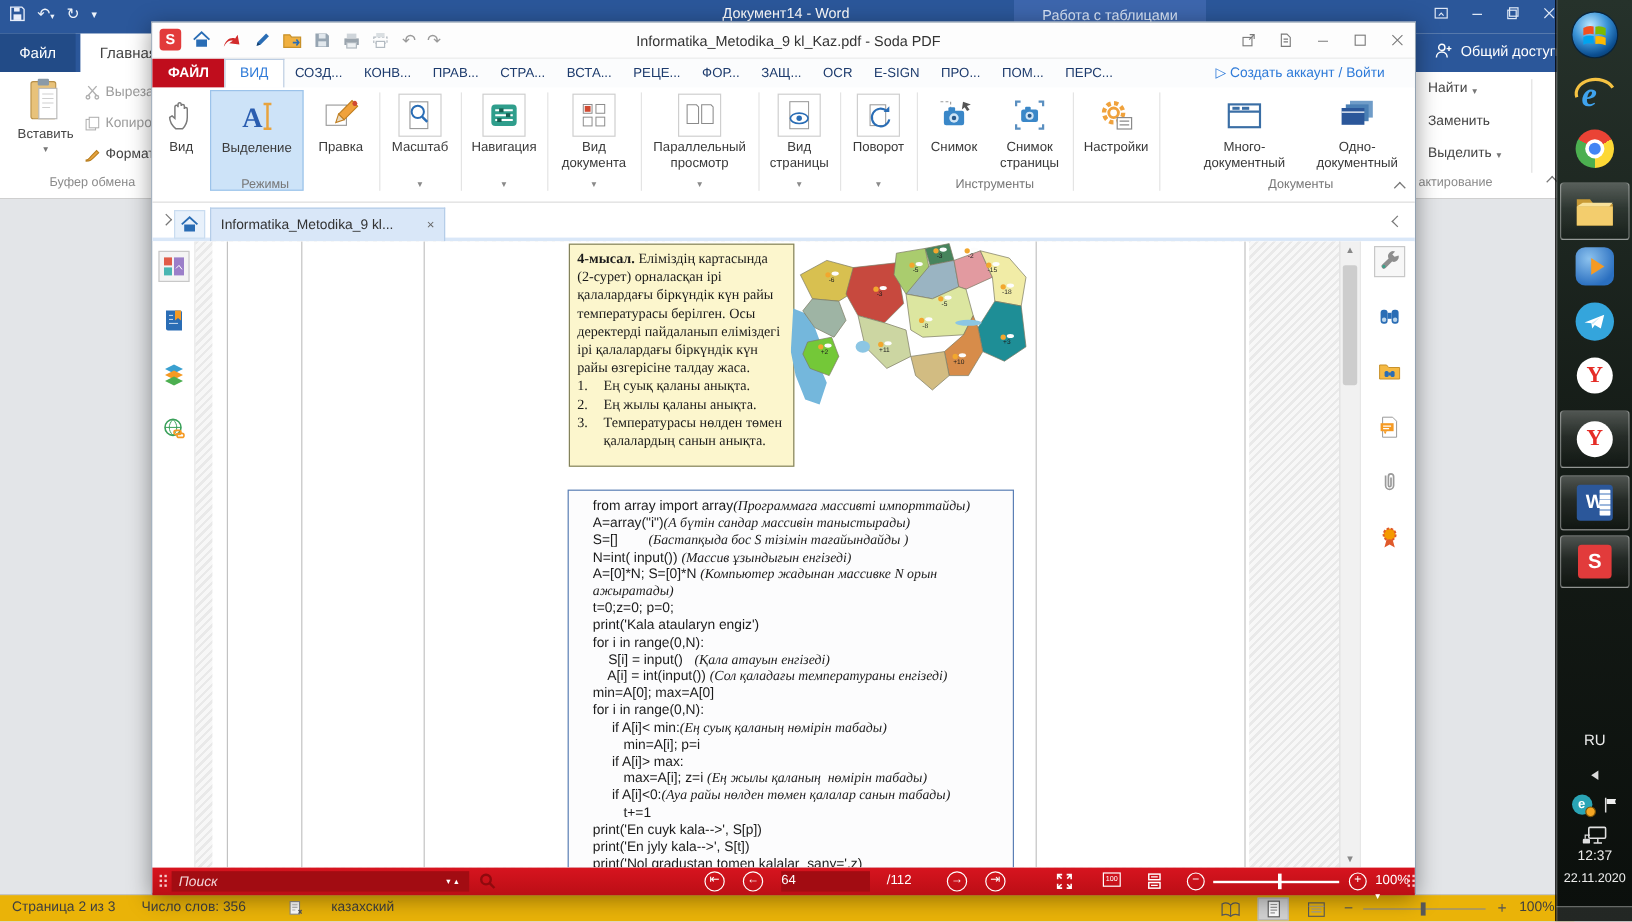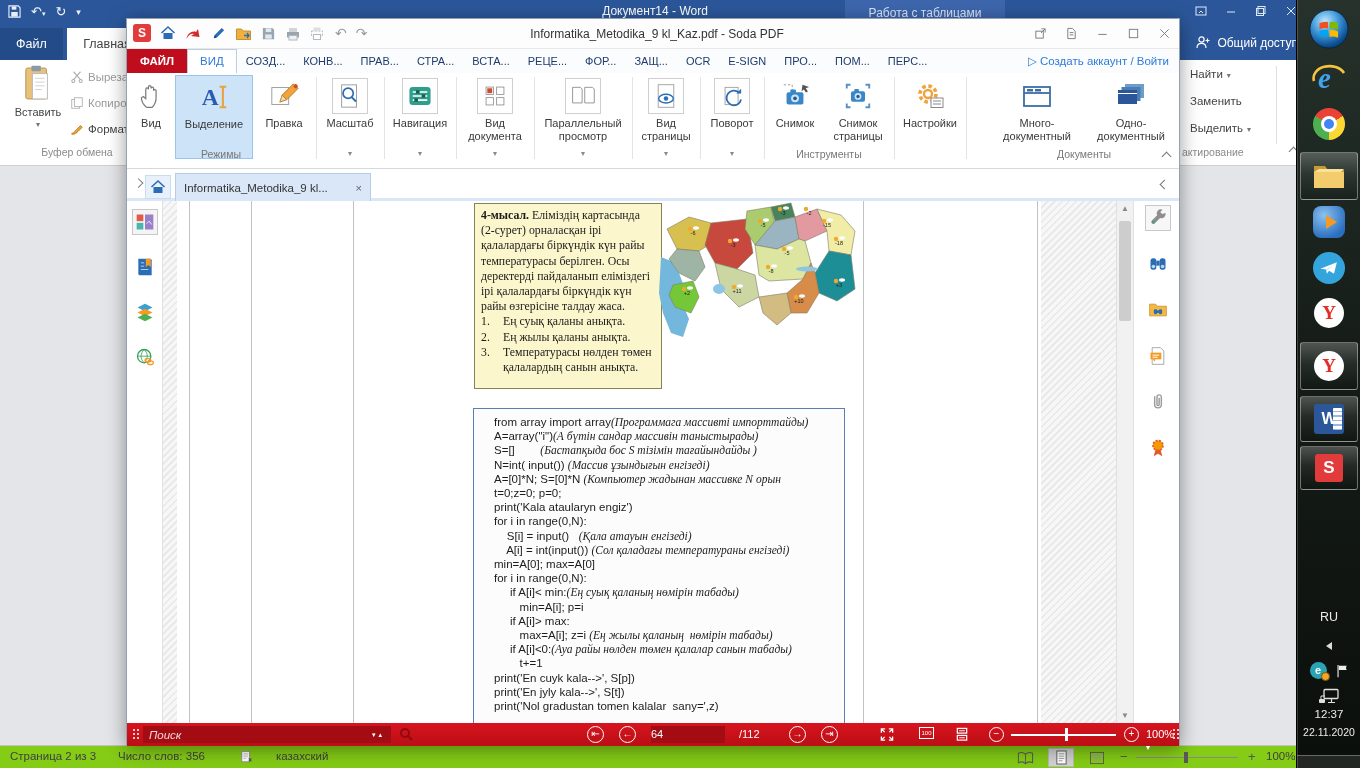--- a/index.html
+++ b/index.html
@@ -12,21 +12,21 @@
 #w-title{left:0;top:0;width:100%;height:28px;background:#2b579a;color:#fff}
 #w-title .qat{left:8px;top:4px;display:flex;gap:10px;align-items:center;color:#eef3fa;font-size:12px}
 #w-ctx{left:845px;top:0;width:160px;height:28px;background:#3d66ad;color:#d9e5f7;font-size:12px;text-align:center;line-height:26px}
 #w-wtitle{left:530px;top:4px;width:250px;text-align:center;font-size:12px;color:#fff}
 #w-ctrl{right:14px;top:4px;display:flex;gap:16px}
 #w-tabs{left:0;top:28px;width:100%;height:32px;background:#2b579a}
 .wtab{height:32px;line-height:32px;padding:0 16px;font-size:12.5px;color:#fff;display:inline-block}
 .wtab.sel{background:#fff;color:#444}
 #w-ribbon{left:0;top:60px;width:100%;height:106px;background:#fff;border-bottom:1px solid #cfcfcf}
 #w-doc{left:0;top:166px;width:100%;height:579px;background:#e3e5e8}
-#w-status{left:0;top:745px;width:100%;height:23px;background:#84cc16;border-top:1px solid #c4c4c4;font-size:11.5px;color:#3f3f3f}
+#w-status{left:0;top:745px;width:100%;height:23px;background:#eab308;border-top:1px solid #c4c4c4;font-size:11.5px;color:#3f3f3f}
 .wst{top:4px}
 .wsmall{font-size:11.5px;color:#9c9c9c;display:flex;gap:4px;align-items:center}
 .wsmall.dark{color:#444}
 #w-editing{font-size:11.5px;color:#444}
 #w-editing .er{position:absolute;left:1190px;display:flex;gap:4px;align-items:flex-end}
 .grp-lbl{font-size:10.5px;color:#8a8a8a}
 .chev{display:inline-block;width:7px;height:7px;border-left:1.5px solid #777;border-bottom:1.5px solid #777}
 .chev.up{transform:rotate(135deg)}
 .chev.right{transform:rotate(-135deg) translate(1px,1px)}
 .chev.left{transform:rotate(45deg)}
@@ -36,21 +36,21 @@
 #soda{left:126px;top:18px;width:1054px;height:727px;background:#fff;border:1px solid #93a2b2;box-shadow:0 4px 18px rgba(0,0,0,.4)}
 #s-titlebar{left:0;top:0;width:100%;height:30px;background:#fdfdfd;border-bottom:1px solid #e8e8e8}
 #s-qat{left:6px;top:5px;display:flex;gap:9px;align-items:center}
 #s-wtitle{left:320px;top:8px;width:420px;text-align:center;font-size:12px;color:#333}
 #s-wctrl{right:8px;top:8px;display:flex;gap:18px;align-items:center}
 #s-tabs{left:0;top:30px;width:100%;height:24px;background:#fbfcfd;display:flex;align-items:stretch}
 #s-file-tab{width:60px;background:#c00d1d;color:#fff;font-weight:bold;font-size:11.5px;text-align:center;line-height:24px}
 #s-view-tab{padding:0 12px;background:#fff;border:1px solid #bccde2;border-bottom:none;color:#2f7bd9;font-size:11.5px;line-height:22px}
 #soda-tabs{display:flex}
 .stab{padding:0 9px;font-size:11px;color:#1d3b6d;line-height:24px;white-space:nowrap}
-#s-account{margin-left:auto;padding-right:10px;color:#2f7bd9;font-size:11.5px;line-height:24px;white-space:nowrap}
+#s-account{margin-left:auto;padding-right:25px;color:#2f7bd9;font-size:11.5px;line-height:24px;white-space:nowrap}
 #s-ribbon{left:0;top:54px;width:100%;height:96px;background:#fff;border-bottom:1px solid #d8d8d8}
 .rb{position:absolute;top:2px;height:84px;text-align:center}
 .rb.sel{background:#cde3f8;border:1px solid #9cc3ea}
 .rbi{display:flex;height:42px;align-items:center;justify-content:center}
 .rbl{display:block;font-size:11px;line-height:13px;color:#3a3a3a}
 .bx{border:1px solid #cfcfcf;background:#fff;width:36px;height:36px;display:flex;align-items:center;justify-content:center;margin:0 auto}
 .vsep{position:absolute;top:4px;height:82px;width:1px;background:#e4e4e4}
 .dd{position:absolute;top:76px;font-size:8px;color:#8a8a8a;text-align:center}
 .gl{position:absolute;top:75px;font-size:10.5px;color:#777;text-align:center}
 #s-tabbar{left:0;top:150px;width:100%;height:32px;background:#fff;border-bottom:3px solid #d9e7f8}
@@ -707,20 +707,21 @@
               <text x="180" y="86">+3</text>
             </g>
         </svg>
 
         <div id="code-box">
             <div class="cl"><span class="cc">from array import array</span><span class="ck">(Программага массивті импорттайды)</span></div>
             <div class="cl"><span class="cc">A=array("i")</span><span class="ck">(А бүтін сандар массивін таныстырады)</span></div>
             <div class="cl"><span class="cc">S=[]        </span><span class="ck">(Бастапқыда бос S тізімін тағайындайды )</span></div>
             <div class="cl"><span class="cc">N=int( input()) </span><span class="ck">(Массив ұзындығын енгізеді)</span></div>
             <div class="cl"><span class="cc">A=[0]*N; S=[0]*N </span><span class="ck">(Компьютер жадынан массивке N орын</span></div>
+            <div class="cl"><span class="cc"></span><span class="ck">ажыратады)</span></div>
             <div class="cl"><span class="cc">t=0;z=0; p=0;</span></div>
             <div class="cl"><span class="cc">print('Kala ataularyn engiz')</span></div>
             <div class="cl"><span class="cc">for i in range(0,N):</span></div>
             <div class="cl"><span class="cc">    S[i] = input()   </span><span class="ck">(Қала атауын енгізеді)</span></div>
             <div class="cl"><span class="cc">    A[i] = int(input()) </span><span class="ck">(Сол қаладағы температураны енгізеді)</span></div>
             <div class="cl"><span class="cc">min=A[0]; max=A[0]</span></div>
             <div class="cl"><span class="cc">for i in range(0,N):</span></div>
             <div class="cl"><span class="cc">     if A[i]&lt; min:</span><span class="ck">(Ең суық қаланың нөмірін табады)</span></div>
             <div class="cl"><span class="cc">        min=A[i]; p=i</span></div>
             <div class="cl"><span class="cc">     if A[i]&gt; max:</span></div>

